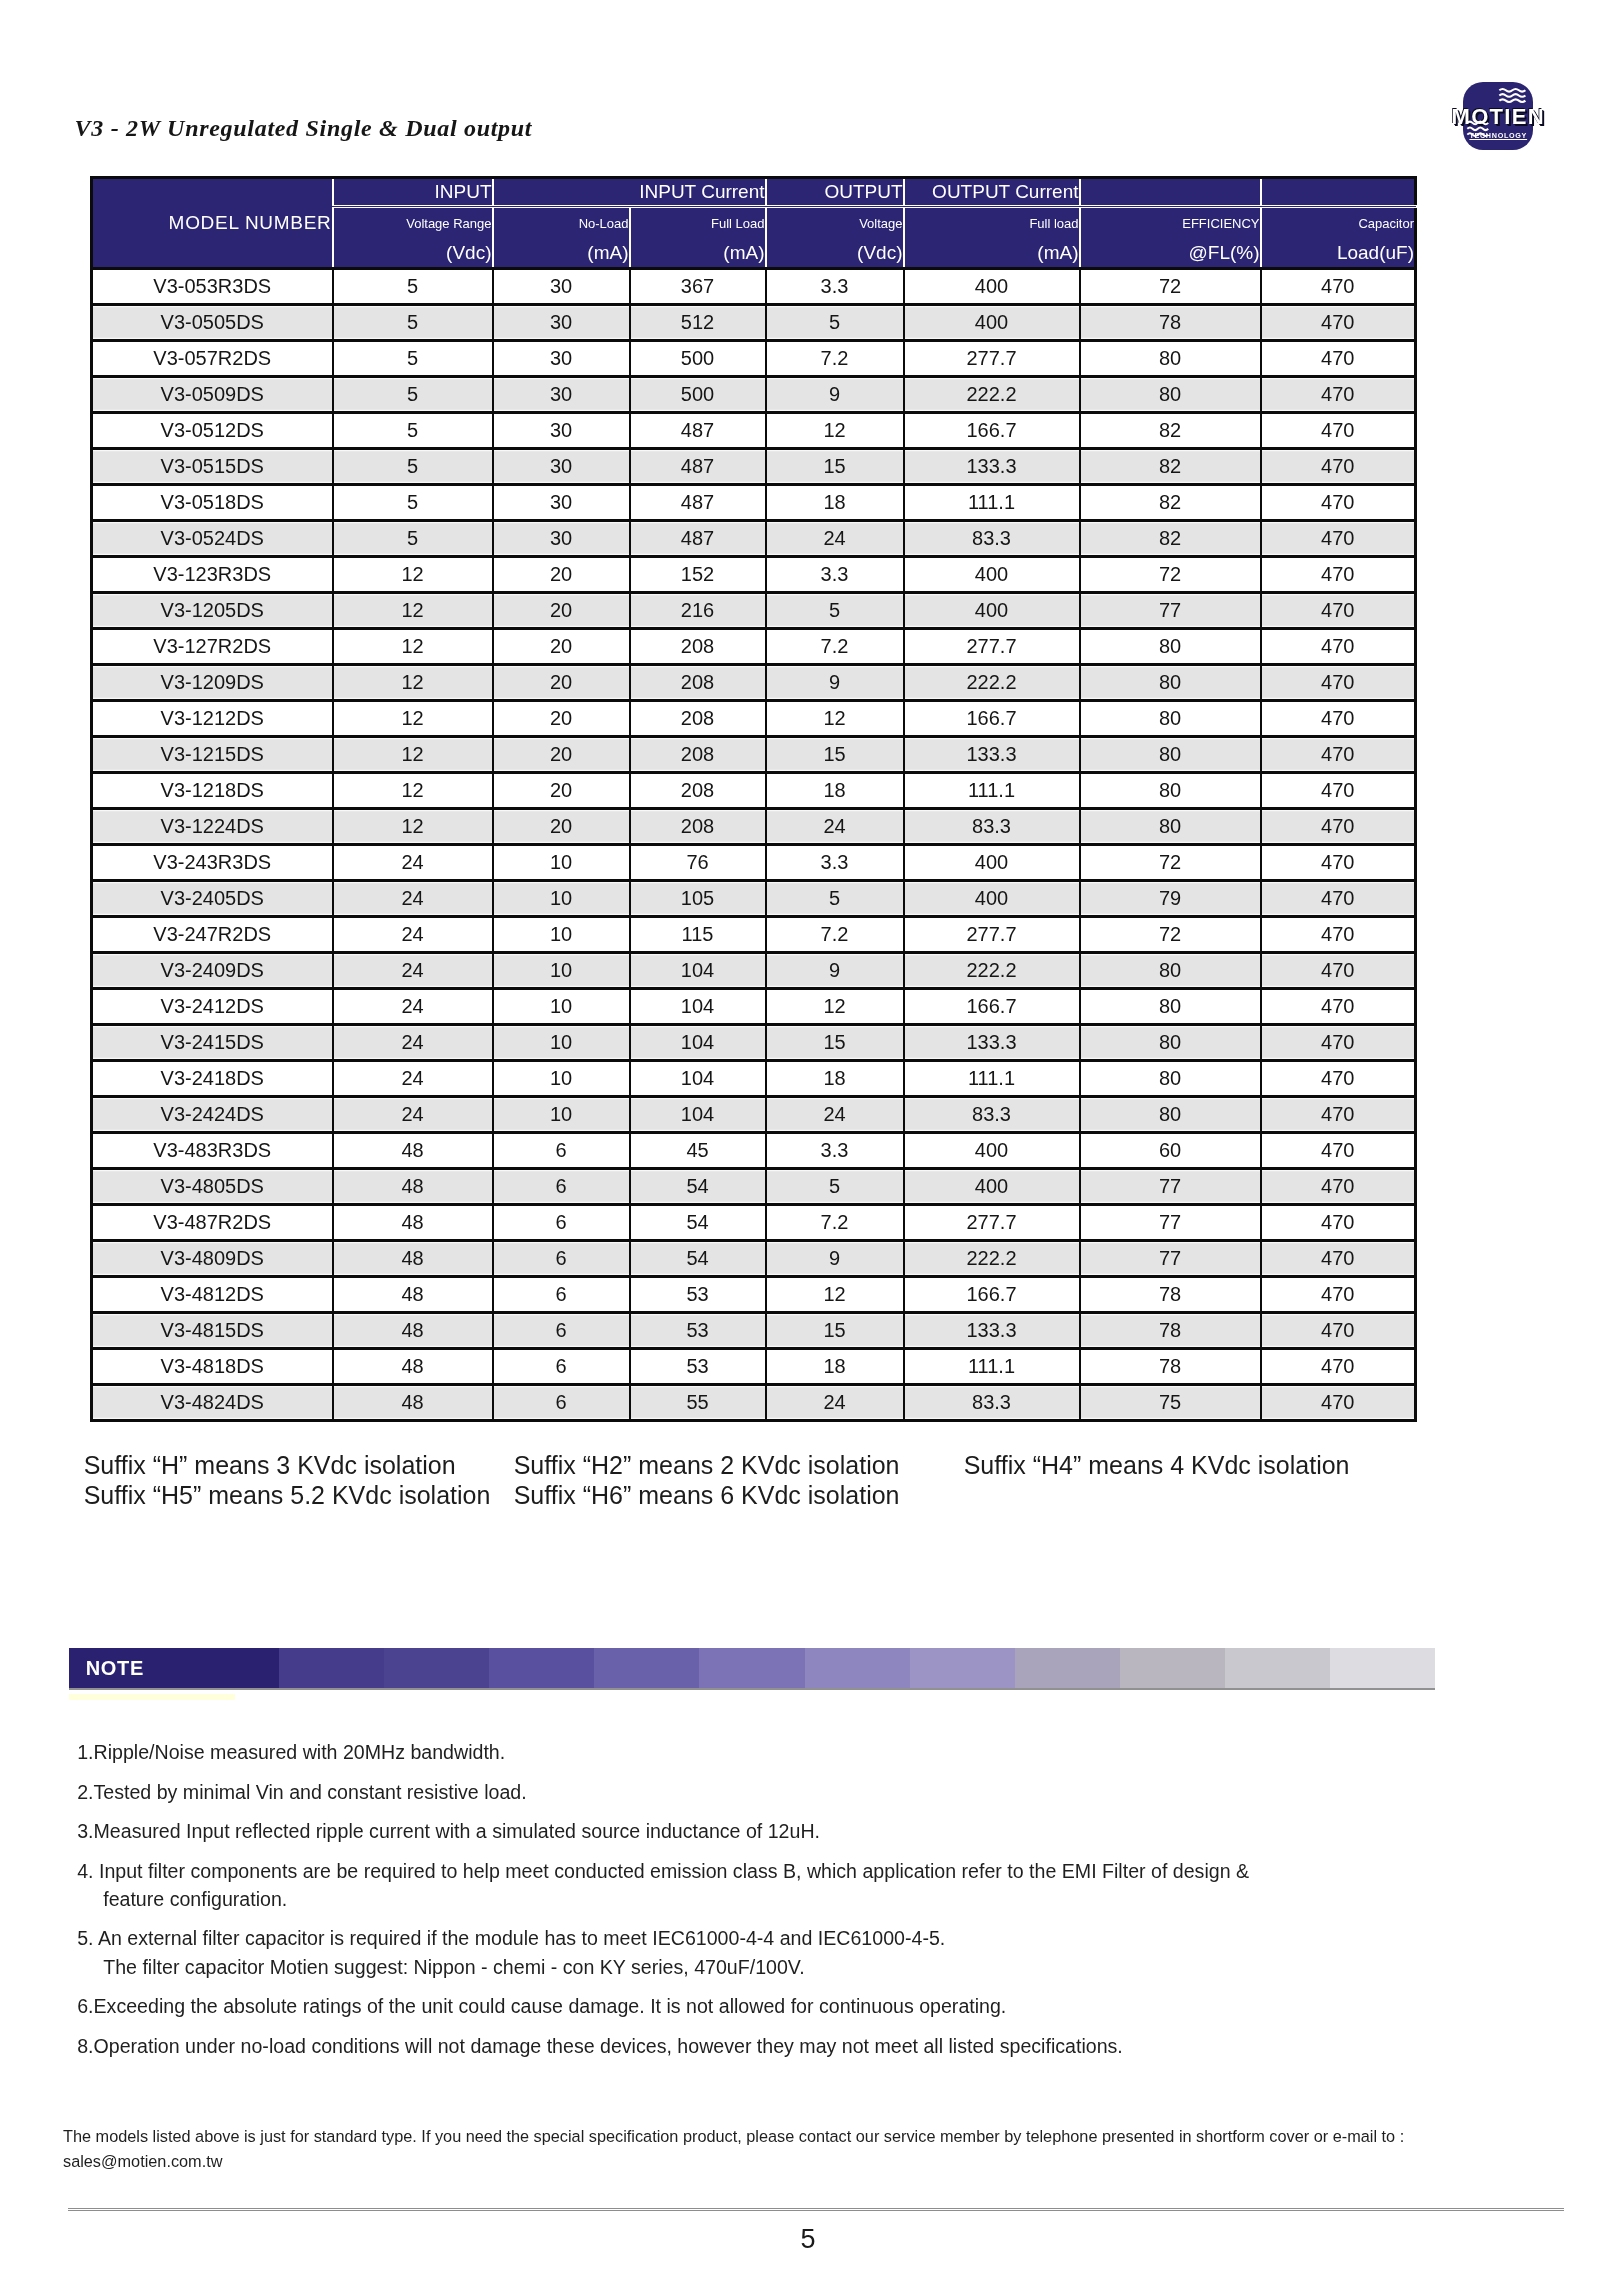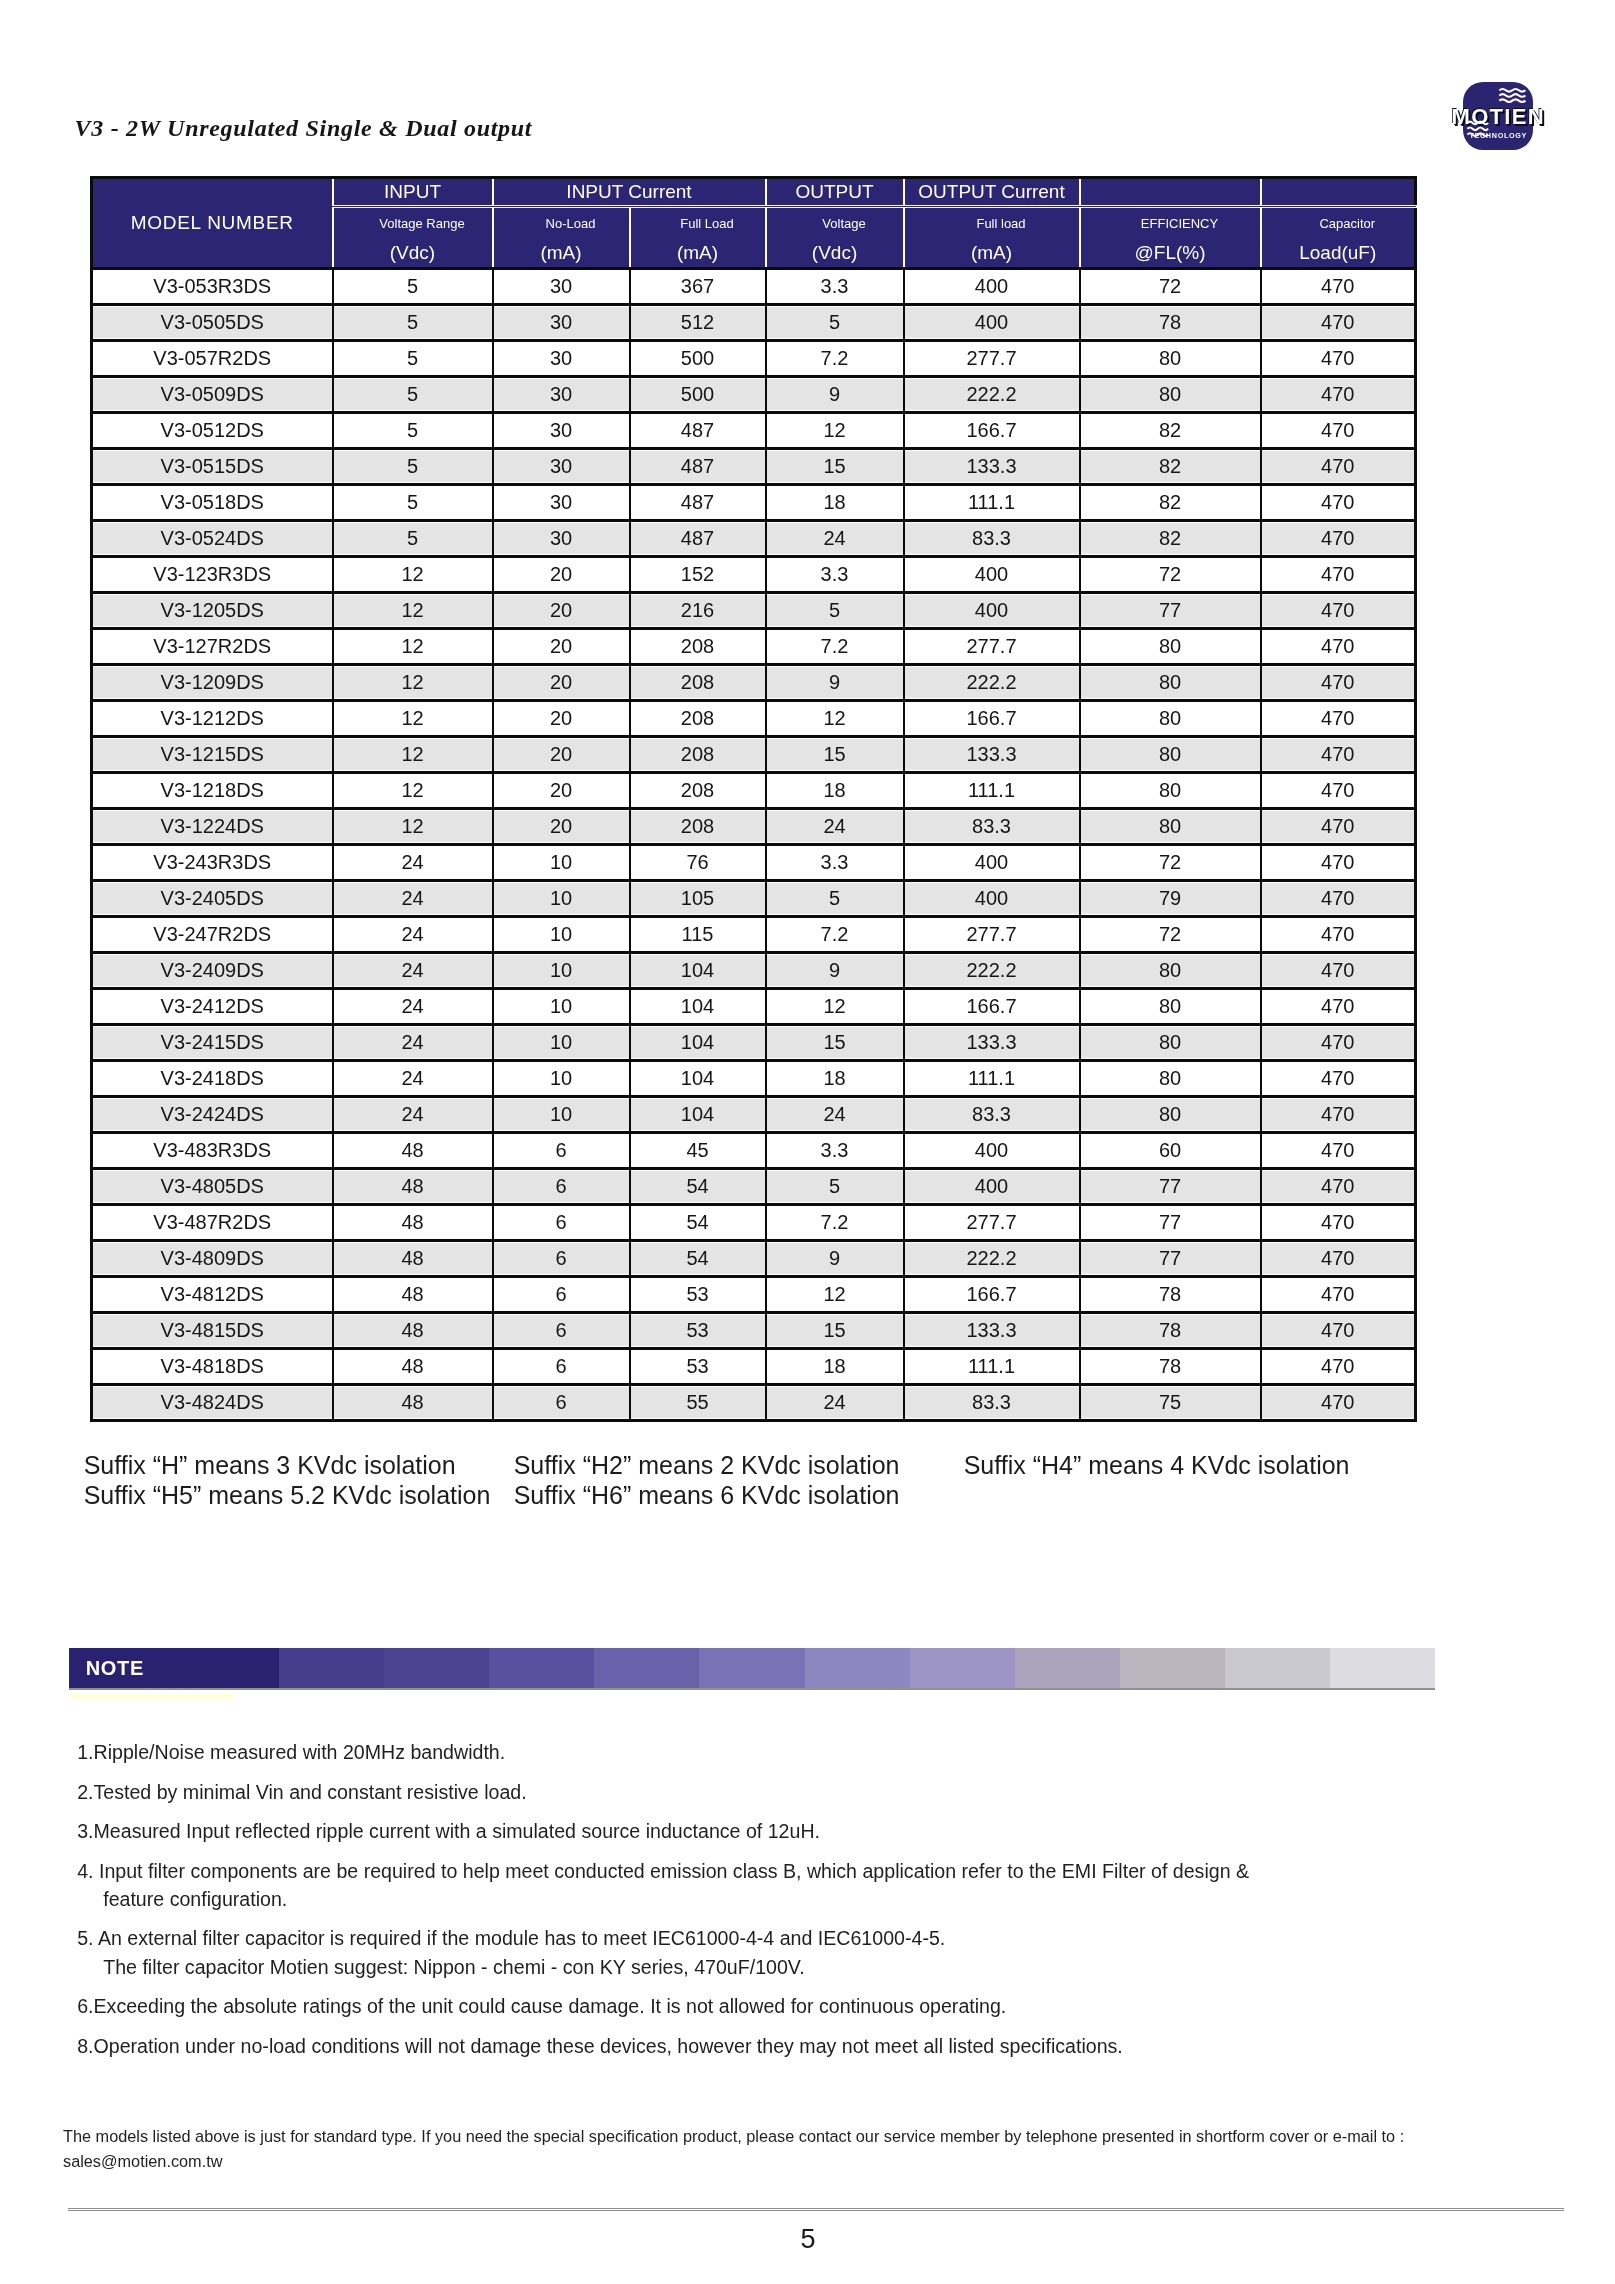--- a/index.html
+++ b/index.html
@@ -25,21 +25,21 @@
   .logo .wave-bottom { position:absolute; top:37px; left:3.3px; width:23.5px; height:19.6px; }
   .logo .brand {
     position:absolute; top:21.5px; left:-14.3px; width:99px;
     font-size:22px; font-weight:bold; color:#ffffff;
     letter-spacing:1.3px; text-align:center;
     text-shadow:1.3px 1.3px 0 #0a0a22, 2px 2px 0 #0a0a22, -0.7px -0.7px 0 #0a0a22;
     white-space:nowrap;
   }
   .logo .tech {
     position:absolute; bottom:9.8px; right:5.9px;
-    font-size:7.2px; font-weight:bold; color:#ffffff; letter-spacing:0.7px;
+    font-size:7.2px; font-weight:bold; color:#ffffff; letter-spacing:0.7px;text-decoration:underline;
   }
 
   
   .title {
     margin-top:115px; margin-left:2.6px;
     font-family:"Liberation Serif","DejaVu Serif",serif;
     font-style:italic; font-weight:bold;
     font-size:24px; color:var(--title-color,#161616);
     letter-spacing:0.7px;
   }
@@ -47,21 +47,21 @@
   
   table.spec {
     margin-top:34px; margin-left:18px;
     width:1323px; table-layout:fixed;
     border-collapse:collapse;
     border:3.3px solid var(--border-dark,#0b0b0b);
   }
   table.spec thead th {
     background:var(--header-bg,#2b2574);
     color:#ffffff; font-weight:normal;
-    text-align:center; vertical-align:middle;
+    text-align:right; vertical-align:middle;
     border-left:2px solid #ffffff; border-right:2px solid #ffffff;
   }
   table.spec thead tr.h1 th { height:29px; font-size:19px; }
   table.spec thead tr.h1 th.grp { border-bottom:3.9px double #ffffff; }
   table.spec thead tr.h2 th { height:33px; font-size:13px;padding-left:19px; }
   table.spec thead tr.h3 th { height:29px; font-size:19px; border-bottom:3.3px solid var(--border-dark,#0b0b0b); }
   table.spec thead th.model { font-size:19.6px; letter-spacing:0.7px; }
   table.spec tbody td {
     height:36px; text-align:center; vertical-align:middle;
     font-size:20px; color:#161616;

